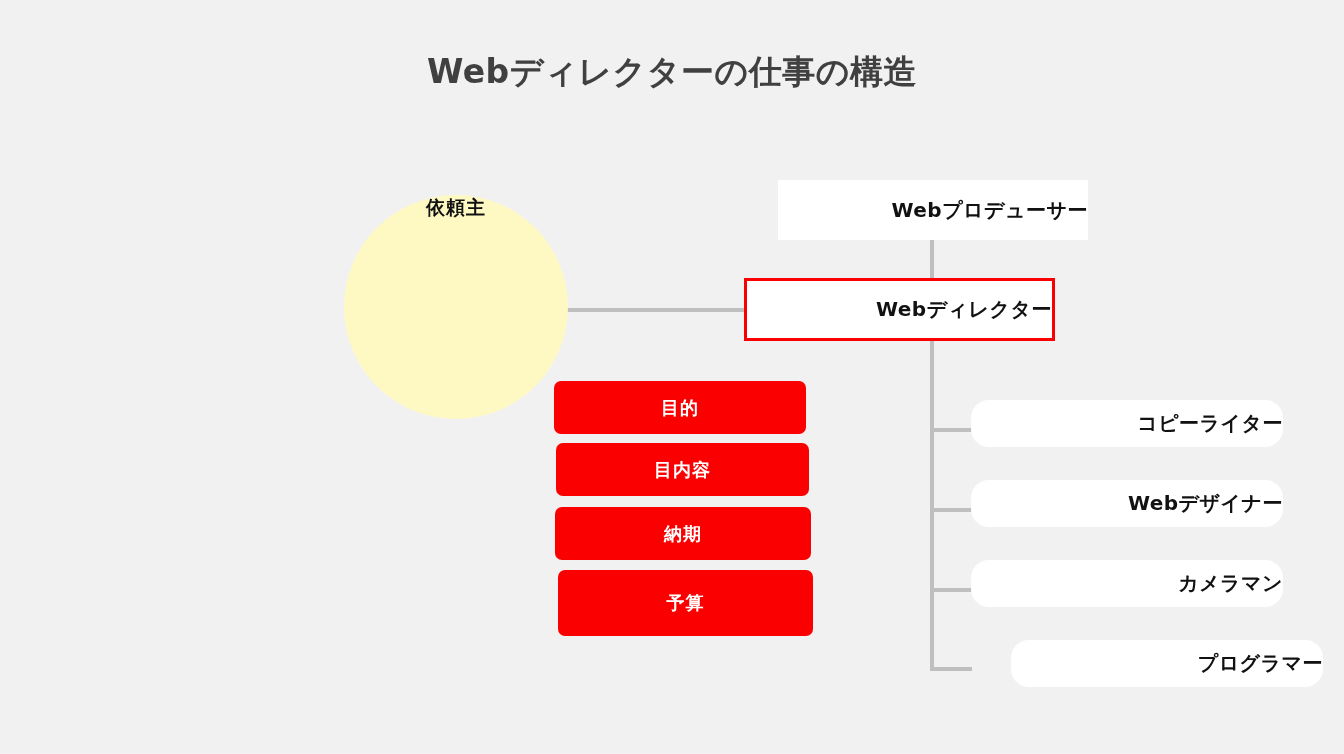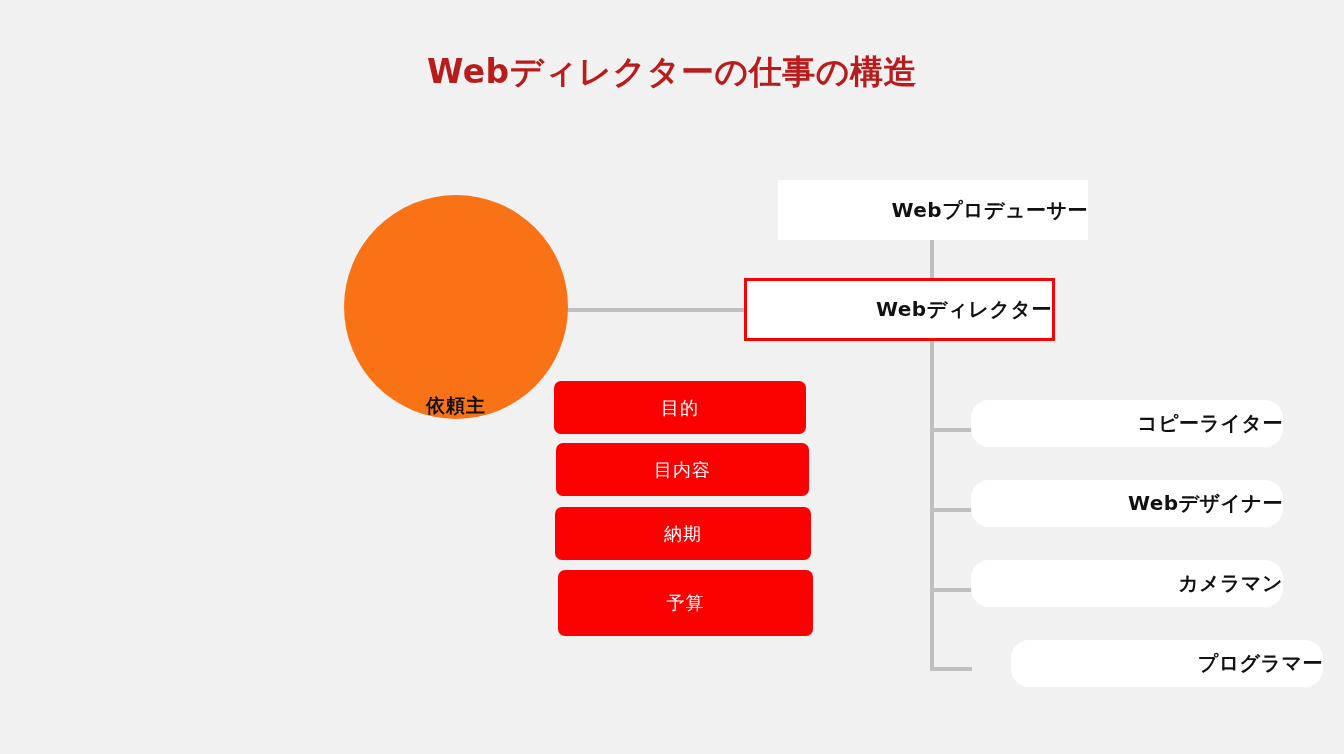--- a/index.html
+++ b/index.html
@@ -22,21 +22,21 @@
 
   
   .title {
     position: absolute;
     left: 0;
     top: 50px;
     width: 1344px;
     text-align: center;
     font-size: 33px;
     font-weight: bold;
-    color: #b91c1c;
+    color: #404040;
     letter-spacing: 0.5px;
     line-height: 44px;
     white-space: nowrap;
   }
 
   
   #connectors {
     position: absolute;
     left: 0;
     top: 0;
@@ -45,23 +45,23 @@
   }
 
   
   .client-circle {
     position: absolute;
     left: 344px;
     top: 195px;
     width: 224px;
     height: 224px;
     border-radius: 50%;
-    background: #f97316;
+    background: #fef9c3;
     display: flex;
-    align-items: flex-end;
+    align-items: flex-start;
     justify-content: center;
   }
   .client-circle .label {
     font-size: 19px;
     font-weight: bold;
     color: #111111;
     letter-spacing: 1px;
   }
 
   
@@ -117,21 +117,21 @@
   .req-pill {
     position: absolute;
     background: #fa0000;
     border-radius: 7px;
     display: flex;
     align-items: center;
     justify-content: center;
   }
   .req-pill .label {
     font-size: 18px;
-    font-weight: normal;
+    font-weight: bold;
     color: #ffffff;
     letter-spacing: 1px;
     white-space: nowrap;
   }
   .req-0 { left: 554px; top: 381px; width: 252px; height: 53px; }
   .req-1 { left: 556px; top: 443px; width: 253px; height: 53px; }
   .req-2 { left: 555px; top: 507px; width: 256px; height: 53px; }
   .req-3 { left: 558px; top: 570px; width: 255px; height: 66px; }
 </style>
 </head>

